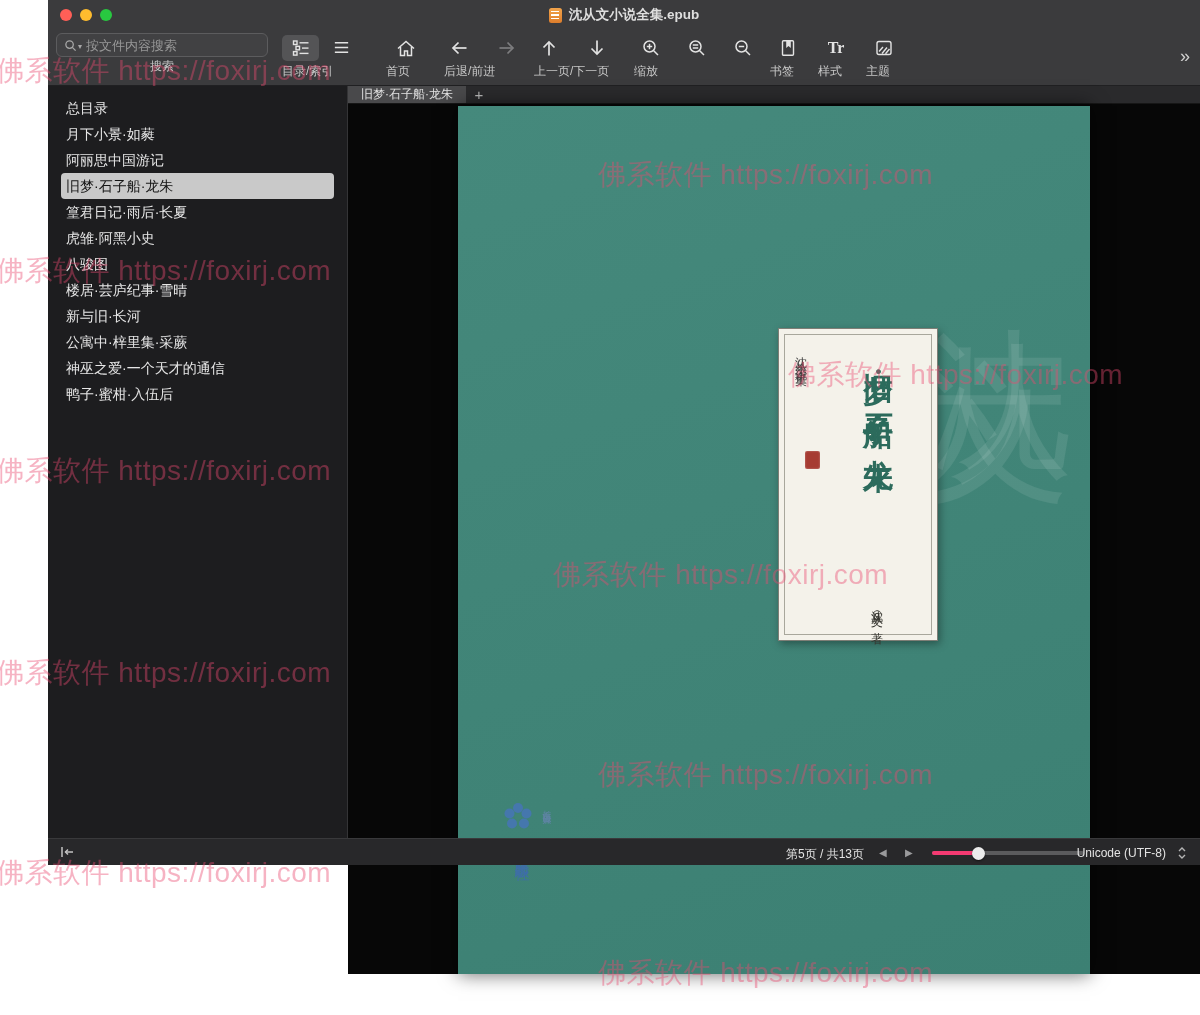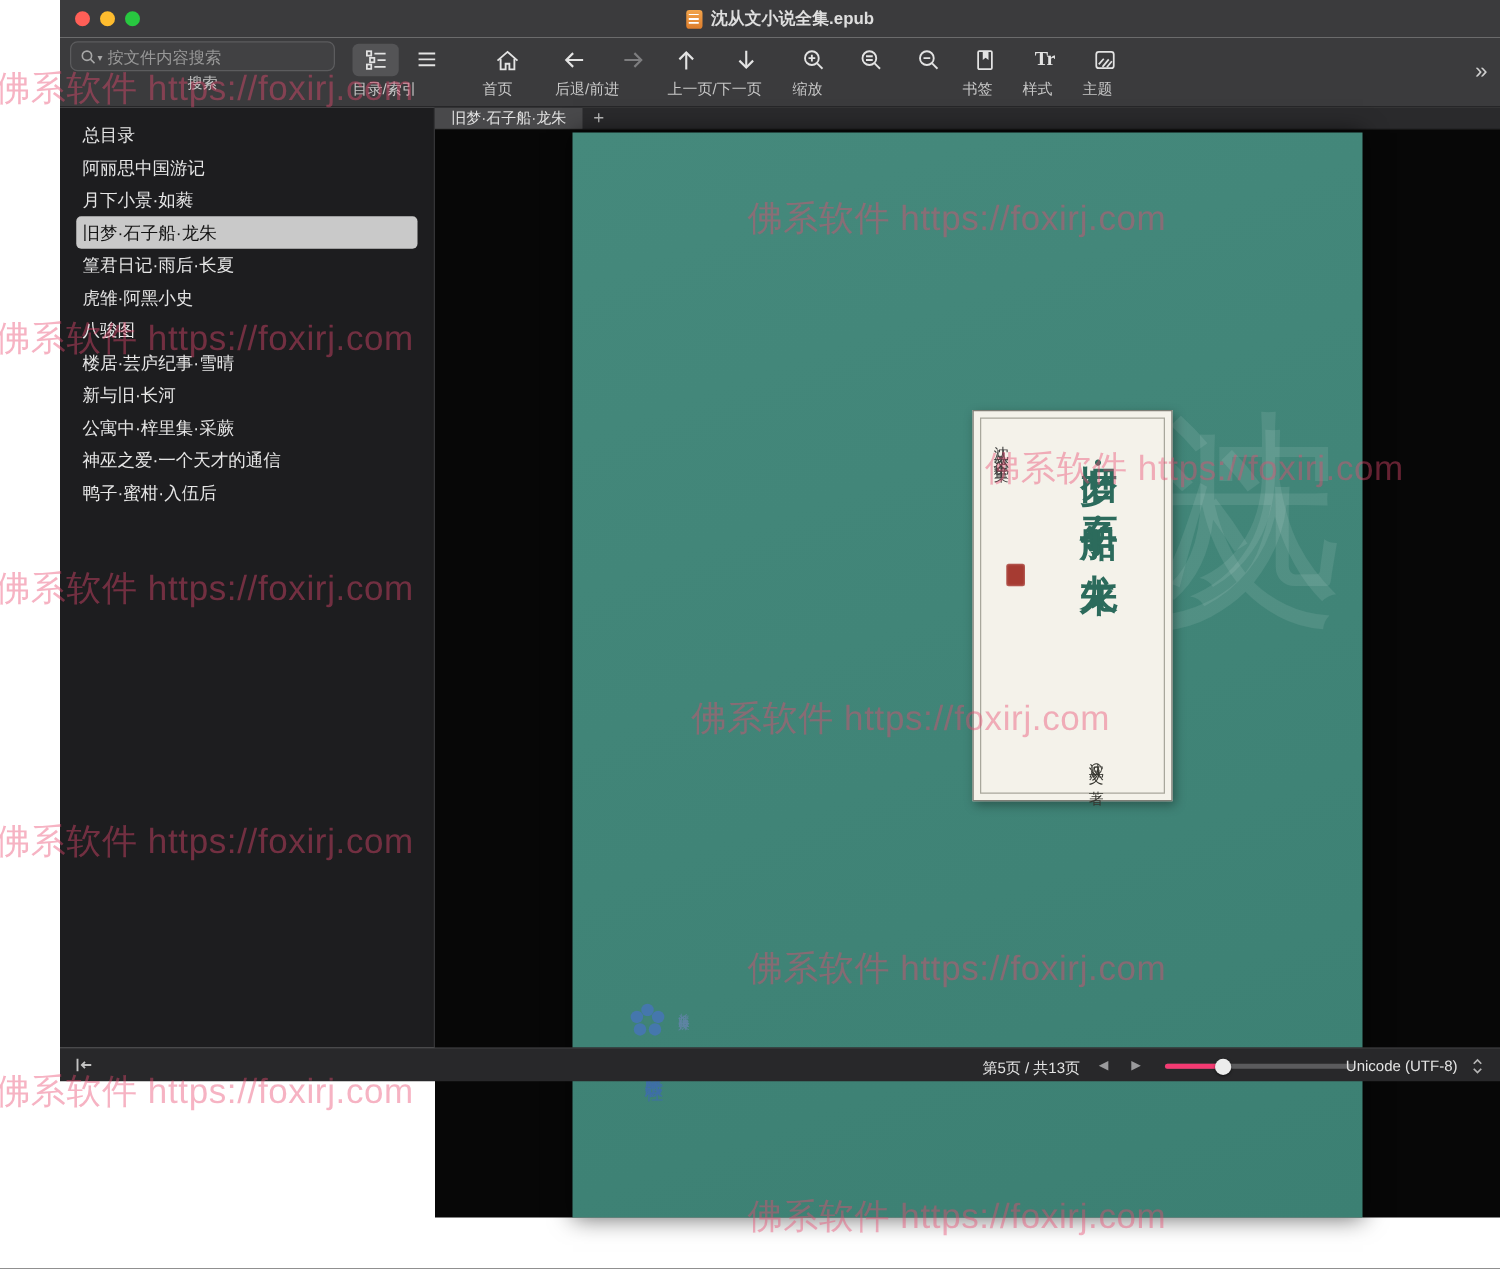--- a/index.html
+++ b/index.html
@@ -295,22 +295,22 @@
       <div class="tb-label">主题</div>
     </div>
 
     <div class="overflow-btn">»</div>
   </div>
 
   <div class="content">
 
     <div class="sidebar">
       <div class="sb-item">总目录</div>
+      <div class="sb-item">月下小景·如蕤</div>
       <div class="sb-item">阿丽思中国游记</div>
-      <div class="sb-item">月下小景·如蕤</div>
       <div class="sb-item selected">旧梦·石子船·龙朱</div>
       <div class="sb-item">篁君日记·雨后·长夏</div>
       <div class="sb-item">虎雏·阿黑小史</div>
       <div class="sb-item">八骏图</div>
       <div class="sb-item">楼居·芸庐纪事·雪晴</div>
       <div class="sb-item">新与旧·长河</div>
       <div class="sb-item">公寓中·梓里集·采蕨</div>
       <div class="sb-item">神巫之爱·一个天才的通信</div>
       <div class="sb-item">鸭子·蜜柑·入伍后</div>
     </div>

